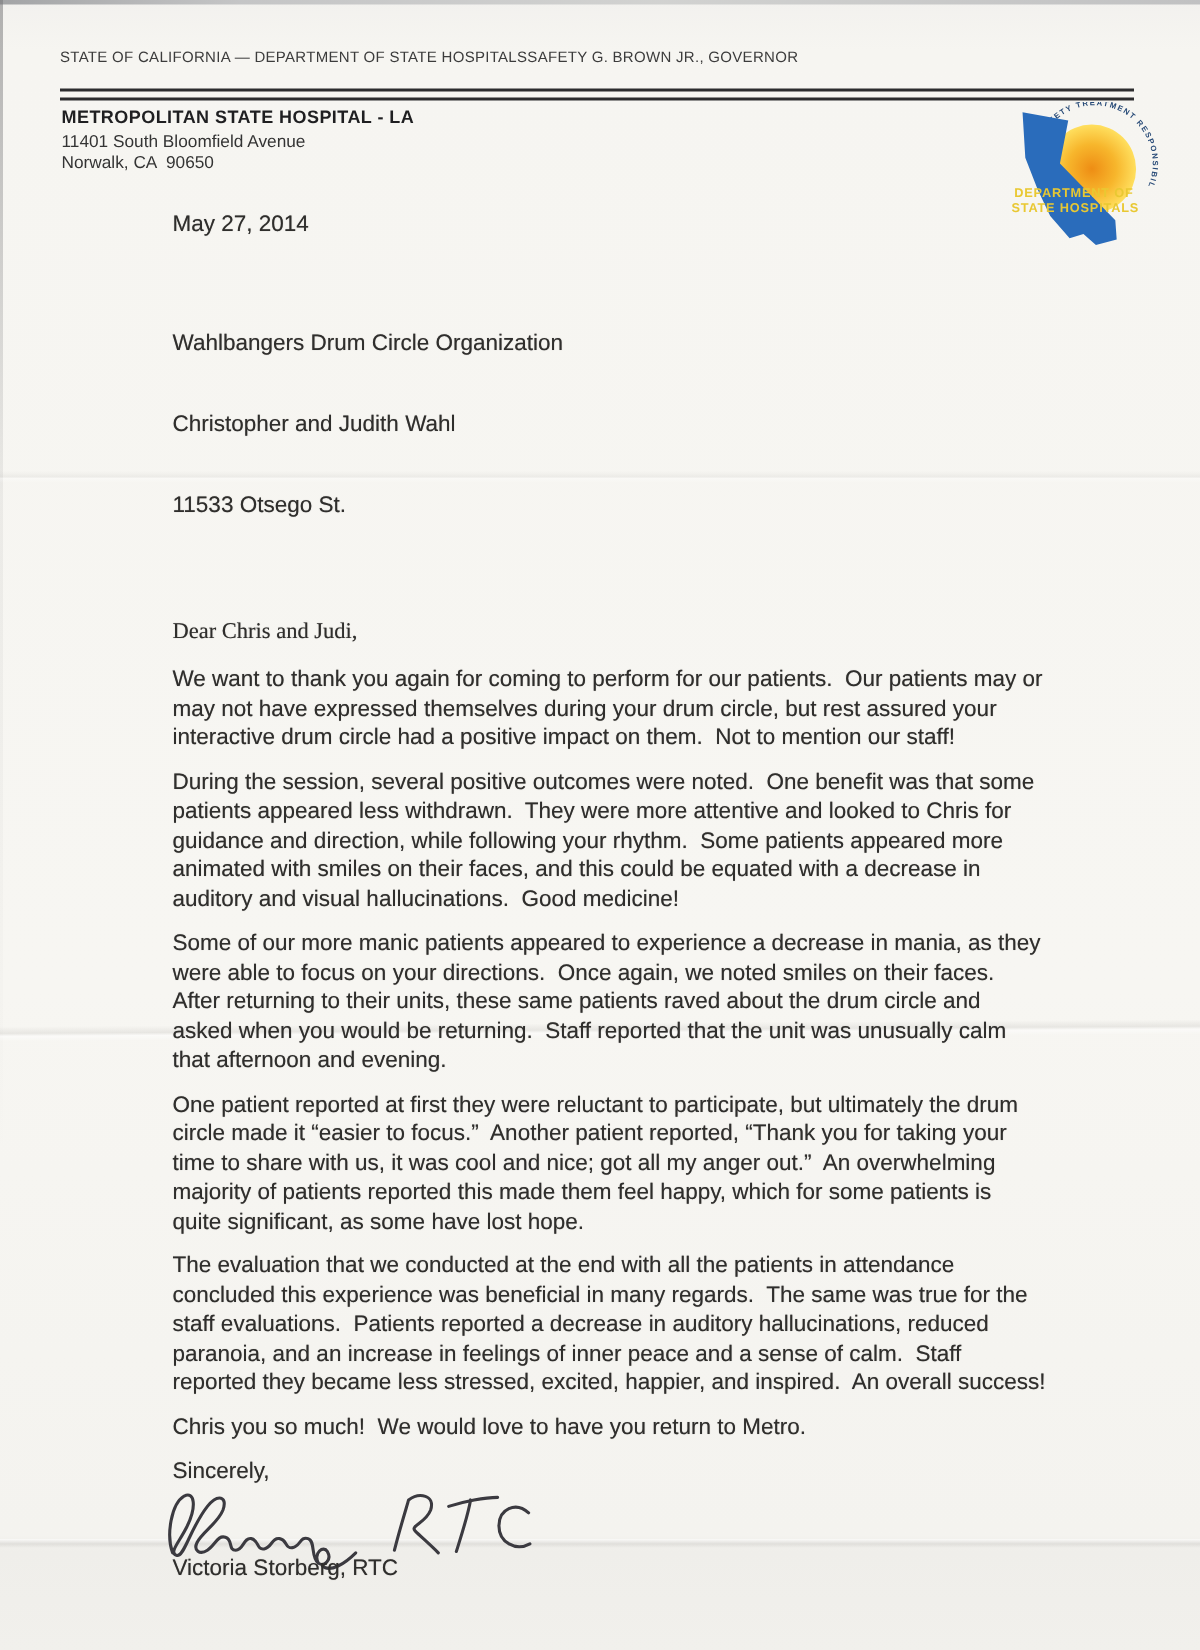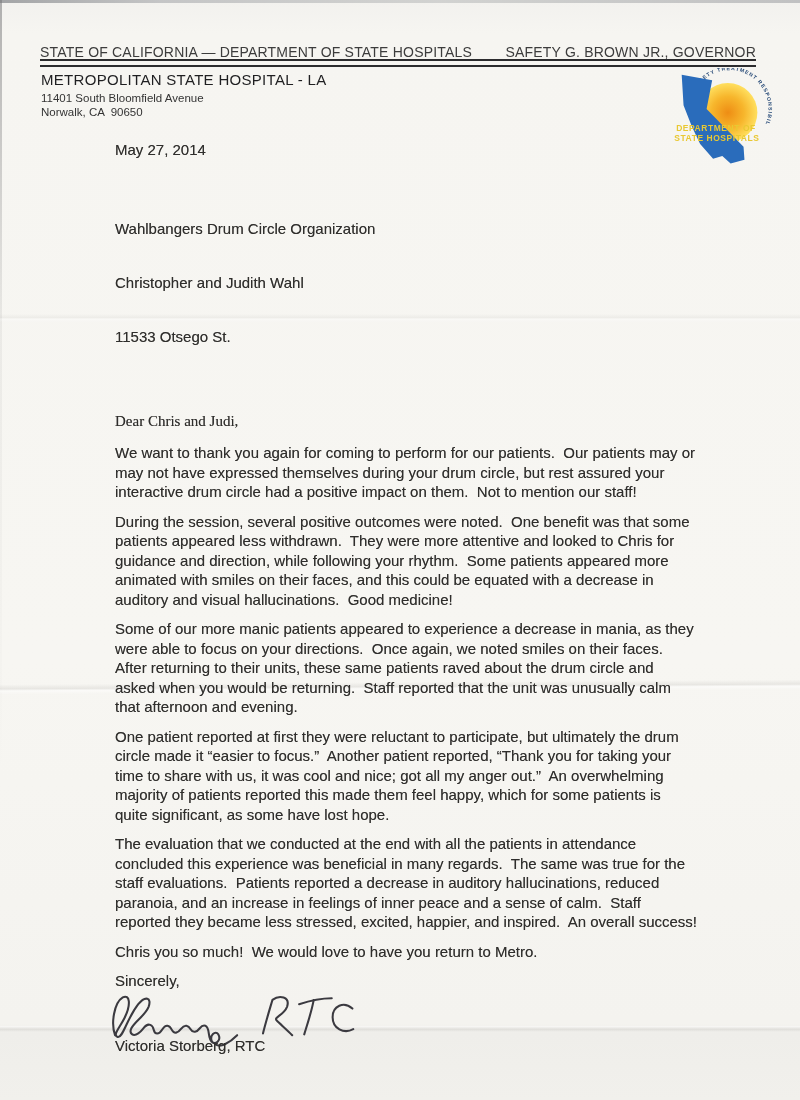--- a/index.html
+++ b/index.html
@@ -35,31 +35,31 @@
     background: linear-gradient(180deg, rgba(255,255,255,0), rgba(185,183,179,.25) 45%, rgba(255,255,255,.5) 65%, rgba(255,255,255,0));
     transform: rotate(-0.35deg);
   }
   .crease-3 {
     position:absolute; left:0; right:0; top:1026px; height:6px;
     background: linear-gradient(180deg, rgba(255,255,255,.6), rgba(180,178,174,.28) 55%, rgba(255,255,255,0));
   }
 
   
   .topbar {
-    position:absolute; left:40px; right:44px; top:44px;
-    display:flex; justify-content:space-between; align-items:baseline;
-    font-size:14px; letter-spacing:.2px; color:#3c3c3c;
+    position:absolute; left:40px; right:44px; top:33px;
+    display:flex; align-items:baseline;
+    font-size:10px; letter-spacing:.2px; color:#3c3c3c;
   }
   .double-rule {
     position:absolute; left:40px; right:44px; top:59px; height:4px;
     border-top:2px solid #2c2c2e; border-bottom:2px solid #2c2c2e;
   }
 
   .letterhead { position:absolute; left:41px; top:71px; }
-  .hospital-name { font-size:15px; font-weight:normal; letter-spacing:.3px; color:#1f1f21; margin-bottom:3px; }
+  .hospital-name { font-size:12px; font-weight:bold; letter-spacing:.3px; color:#1f1f21; margin-bottom:3px; }
   .addr { font-size:11.5px; line-height:14px; color:#343434; white-space:pre-wrap; }
 
   .logo { position:absolute; right:26px; top:68px; width:120px; height:104px; }
   .logo svg { width:100%; height:100%; }
   .logo .arc-text { font-size:5.6px; font-weight:bold; letter-spacing:1.1px; }
   .logo .gold-text { font-size:9.2px; font-weight:bold; letter-spacing:.6px; }
 
   
   .letter {
     position:absolute; left:115px; top:140px; width:582px;

